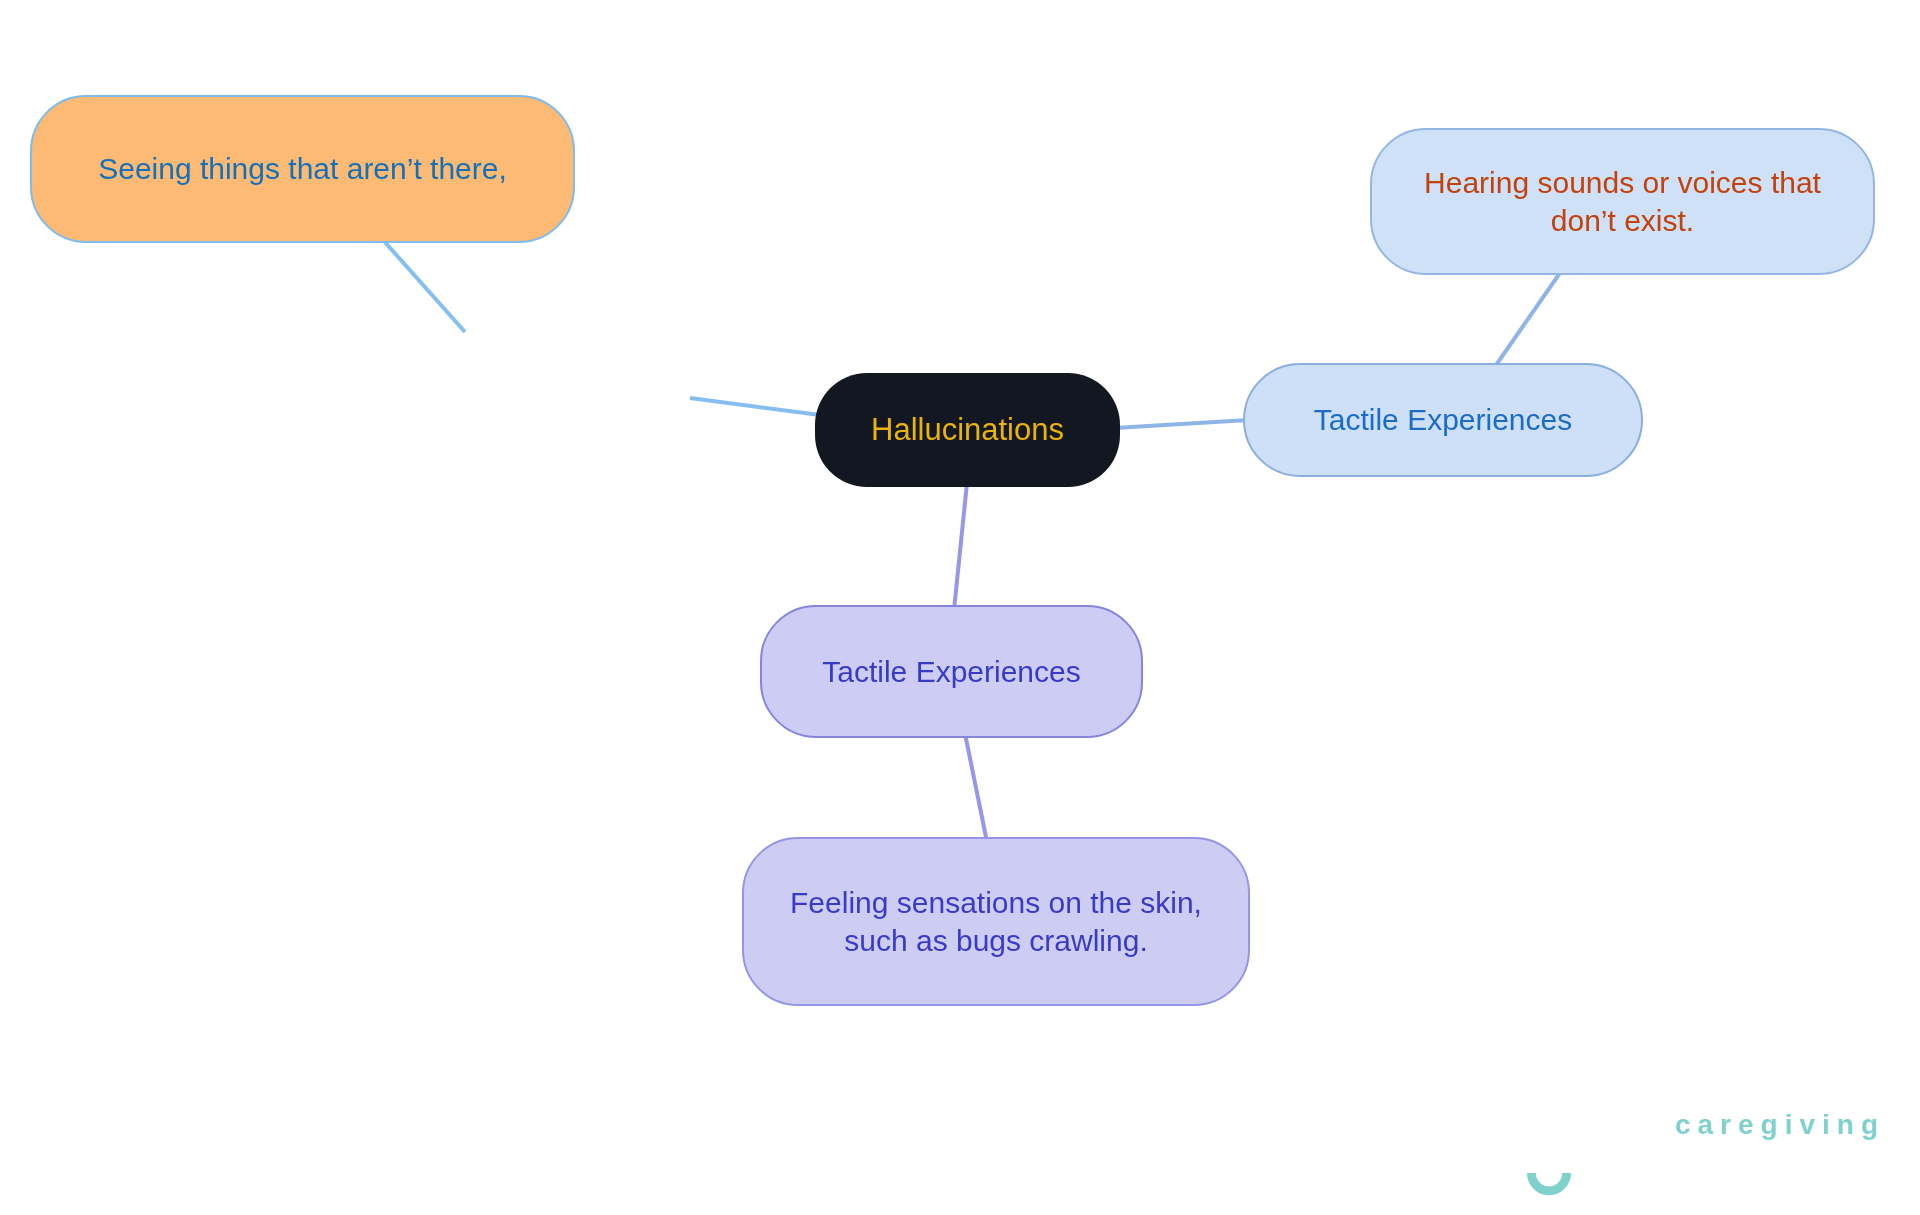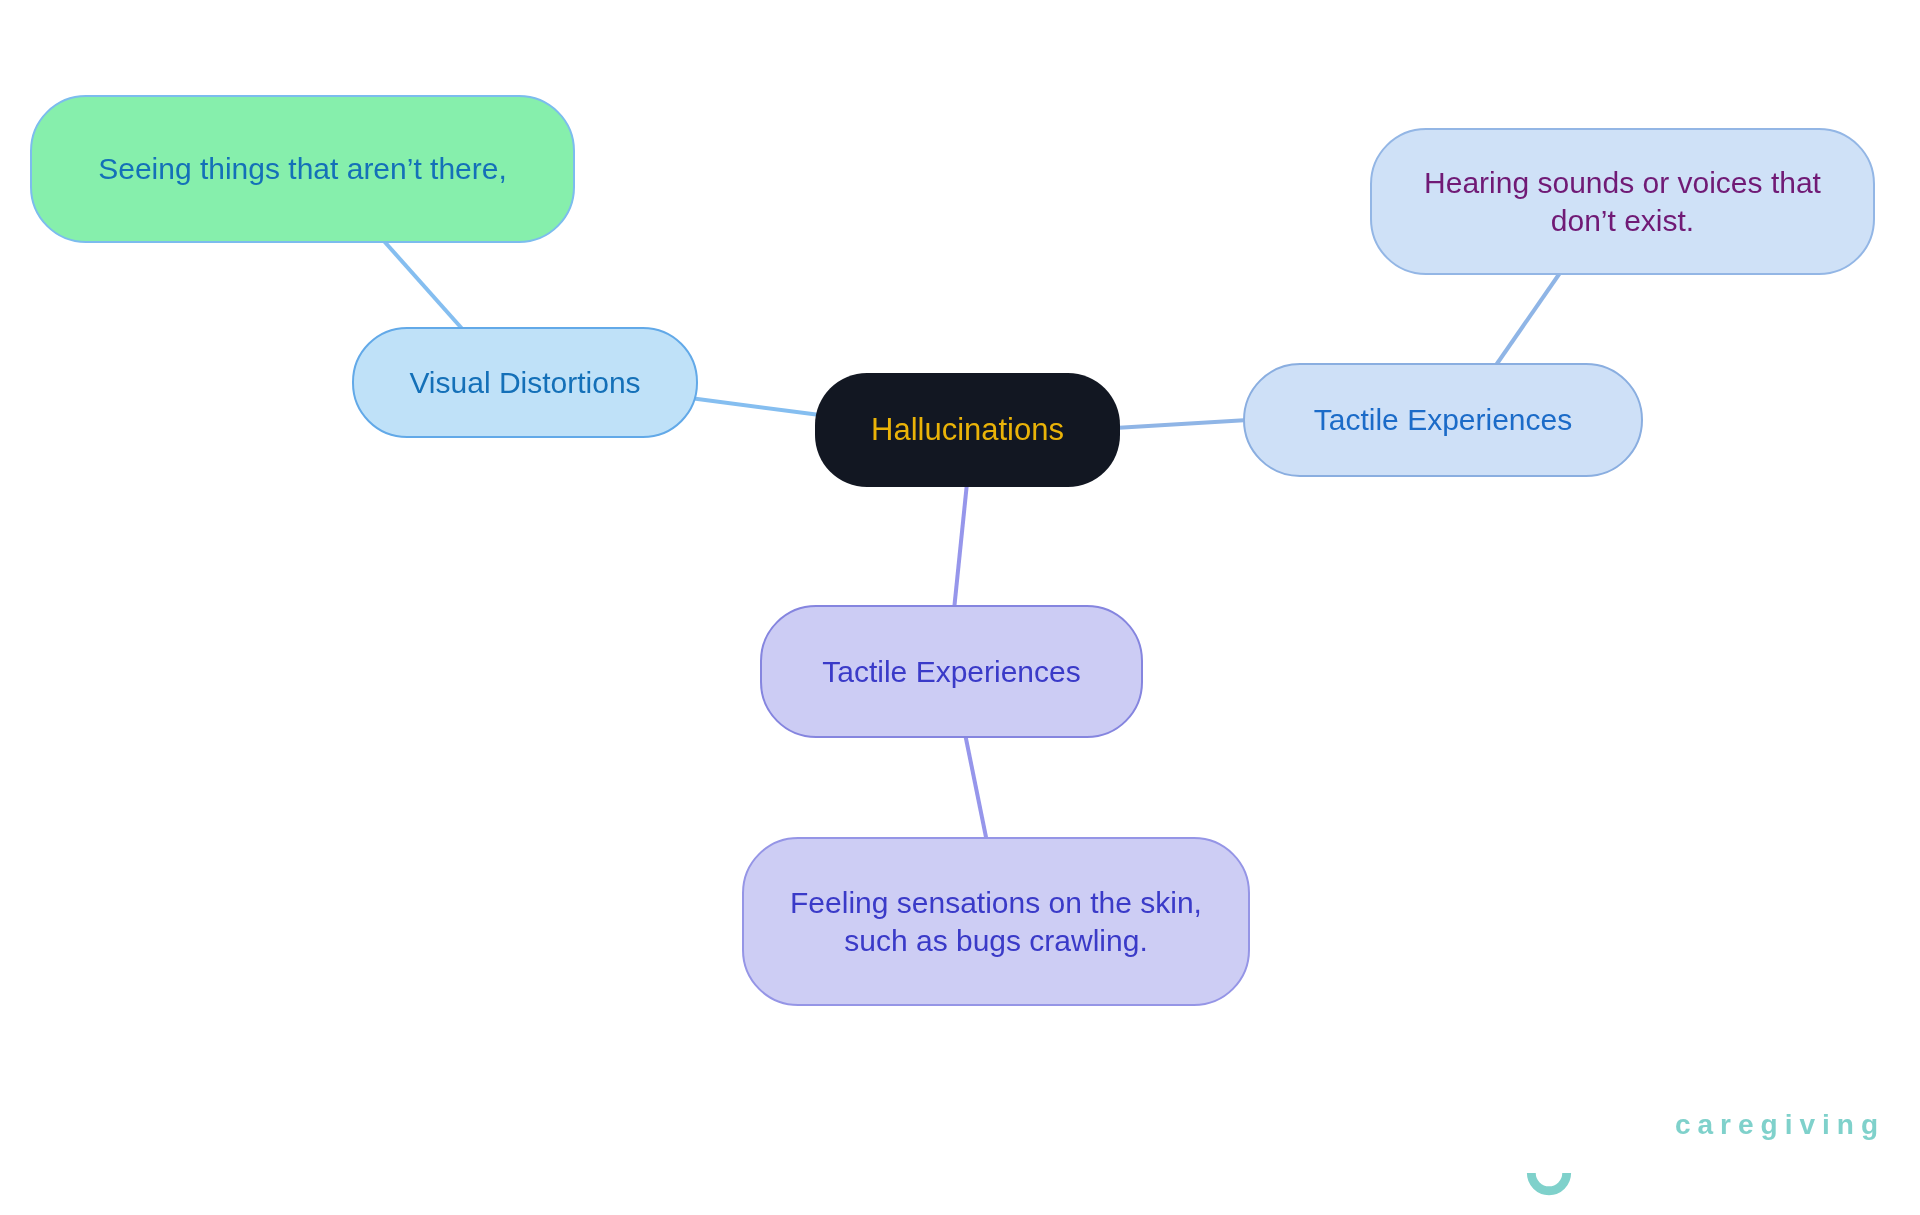--- a/index.html
+++ b/index.html
@@ -49,21 +49,21 @@
   .node-visual {
     left: 352px; top: 327px; width: 346px; height: 111px;
     background: #BFE1F8;
     border: 2.5px solid #62A9E8;
     border-radius: 55px;
     color: #1470B8;
     font-size: 30px;
   }
   .node-seeing {
     left: 30px; top: 95px; width: 545px; height: 148px;
-    background: #86efac;
+    background: #fdba74;
     border: 2.5px solid #7CBCEE;
     border-radius: 56px;
     color: #1470B8;
     font-size: 30px;
     line-height: 38px;
   }
 
   
   .node-auditory {
     left: 1243px; top: 363px; width: 400px; height: 114px;
@@ -71,21 +71,21 @@
     border: 2.5px solid #8AAEE0;
     border-radius: 57px;
     color: #1B6BC8;
     font-size: 30px;
   }
   .node-hearing {
     left: 1370px; top: 128px; width: 505px; height: 147px;
     background: #CFE1F7;
     border: 2.5px solid #93B6E5;
     border-radius: 56px;
-    color: #701a75;
+    color: #c2410c;
     font-size: 30px;
     line-height: 38px;
   }
 
   
   .node-tactile {
     left: 760px; top: 605px; width: 383px; height: 133px;
     background: #CCCCF4;
     border: 2.5px solid #8585DF;
     border-radius: 56px;
@@ -145,23 +145,20 @@
     <line x1="1115" y1="428" x2="1248" y2="420" stroke="#8FB5E6" stroke-width="4"></line>
     <line x1="1562" y1="270" x2="1494" y2="368" stroke="#8FB5E6" stroke-width="4"></line>
     <line x1="967" y1="483" x2="954" y2="610" stroke="#9696EB" stroke-width="4"></line>
     <line x1="961" y1="714" x2="987" y2="842" stroke="#9696EB" stroke-width="4"></line>
   </svg>
 
   <div class="node node-seeing">
     <span class="line">Seeing things that aren’t there,</span>
   </div>
 
-  <div class="node node-visual">
-    <span class="line">Visual Distortions</span>
-  </div>
 
   <div class="node node-central">
     <span class="line">Hallucinations</span>
   </div>
 
   <div class="node node-hearing">
     <span class="line">Hearing sounds or voices that</span>
     <span class="line">don’t exist.</span>
   </div>
 

